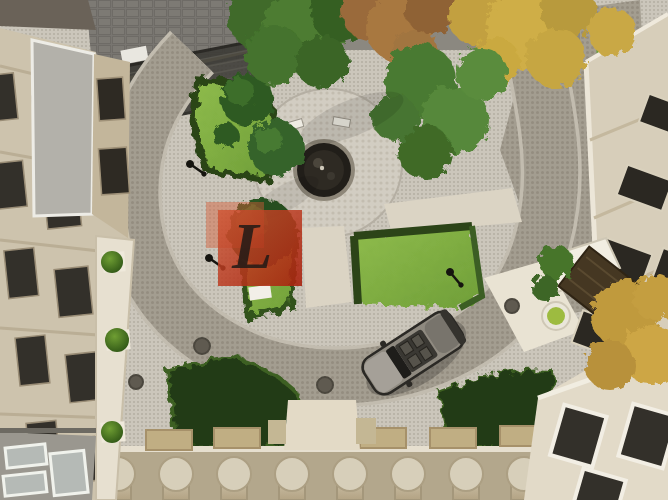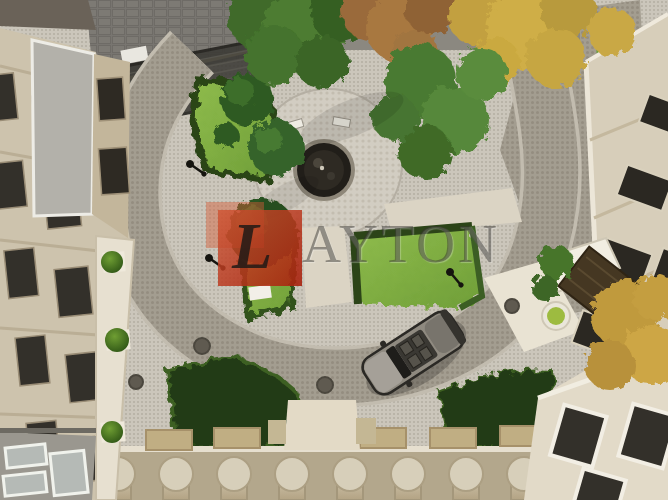--- a/index.html
+++ b/index.html
@@ -336,15 +336,14 @@
       </g>
       <ellipse cx="352" cy="118" rx="55" ry="18" fill="#000" opacity="0.10" transform="rotate(-22 352 118)"></ellipse>
       <ellipse cx="285" cy="198" rx="38" ry="13" fill="#000" opacity="0.08" transform="rotate(-30 285 198)"></ellipse>
     </g>
   </svg>
 
   <div class="watermark">
     <div class="logo-box2"></div>
     <div class="logo-box"></div>
     <div class="logo-letter">L</div>
-    <div class="wordmark">AYTON</div>
   </div>
 </div>
 
 </body></html>

